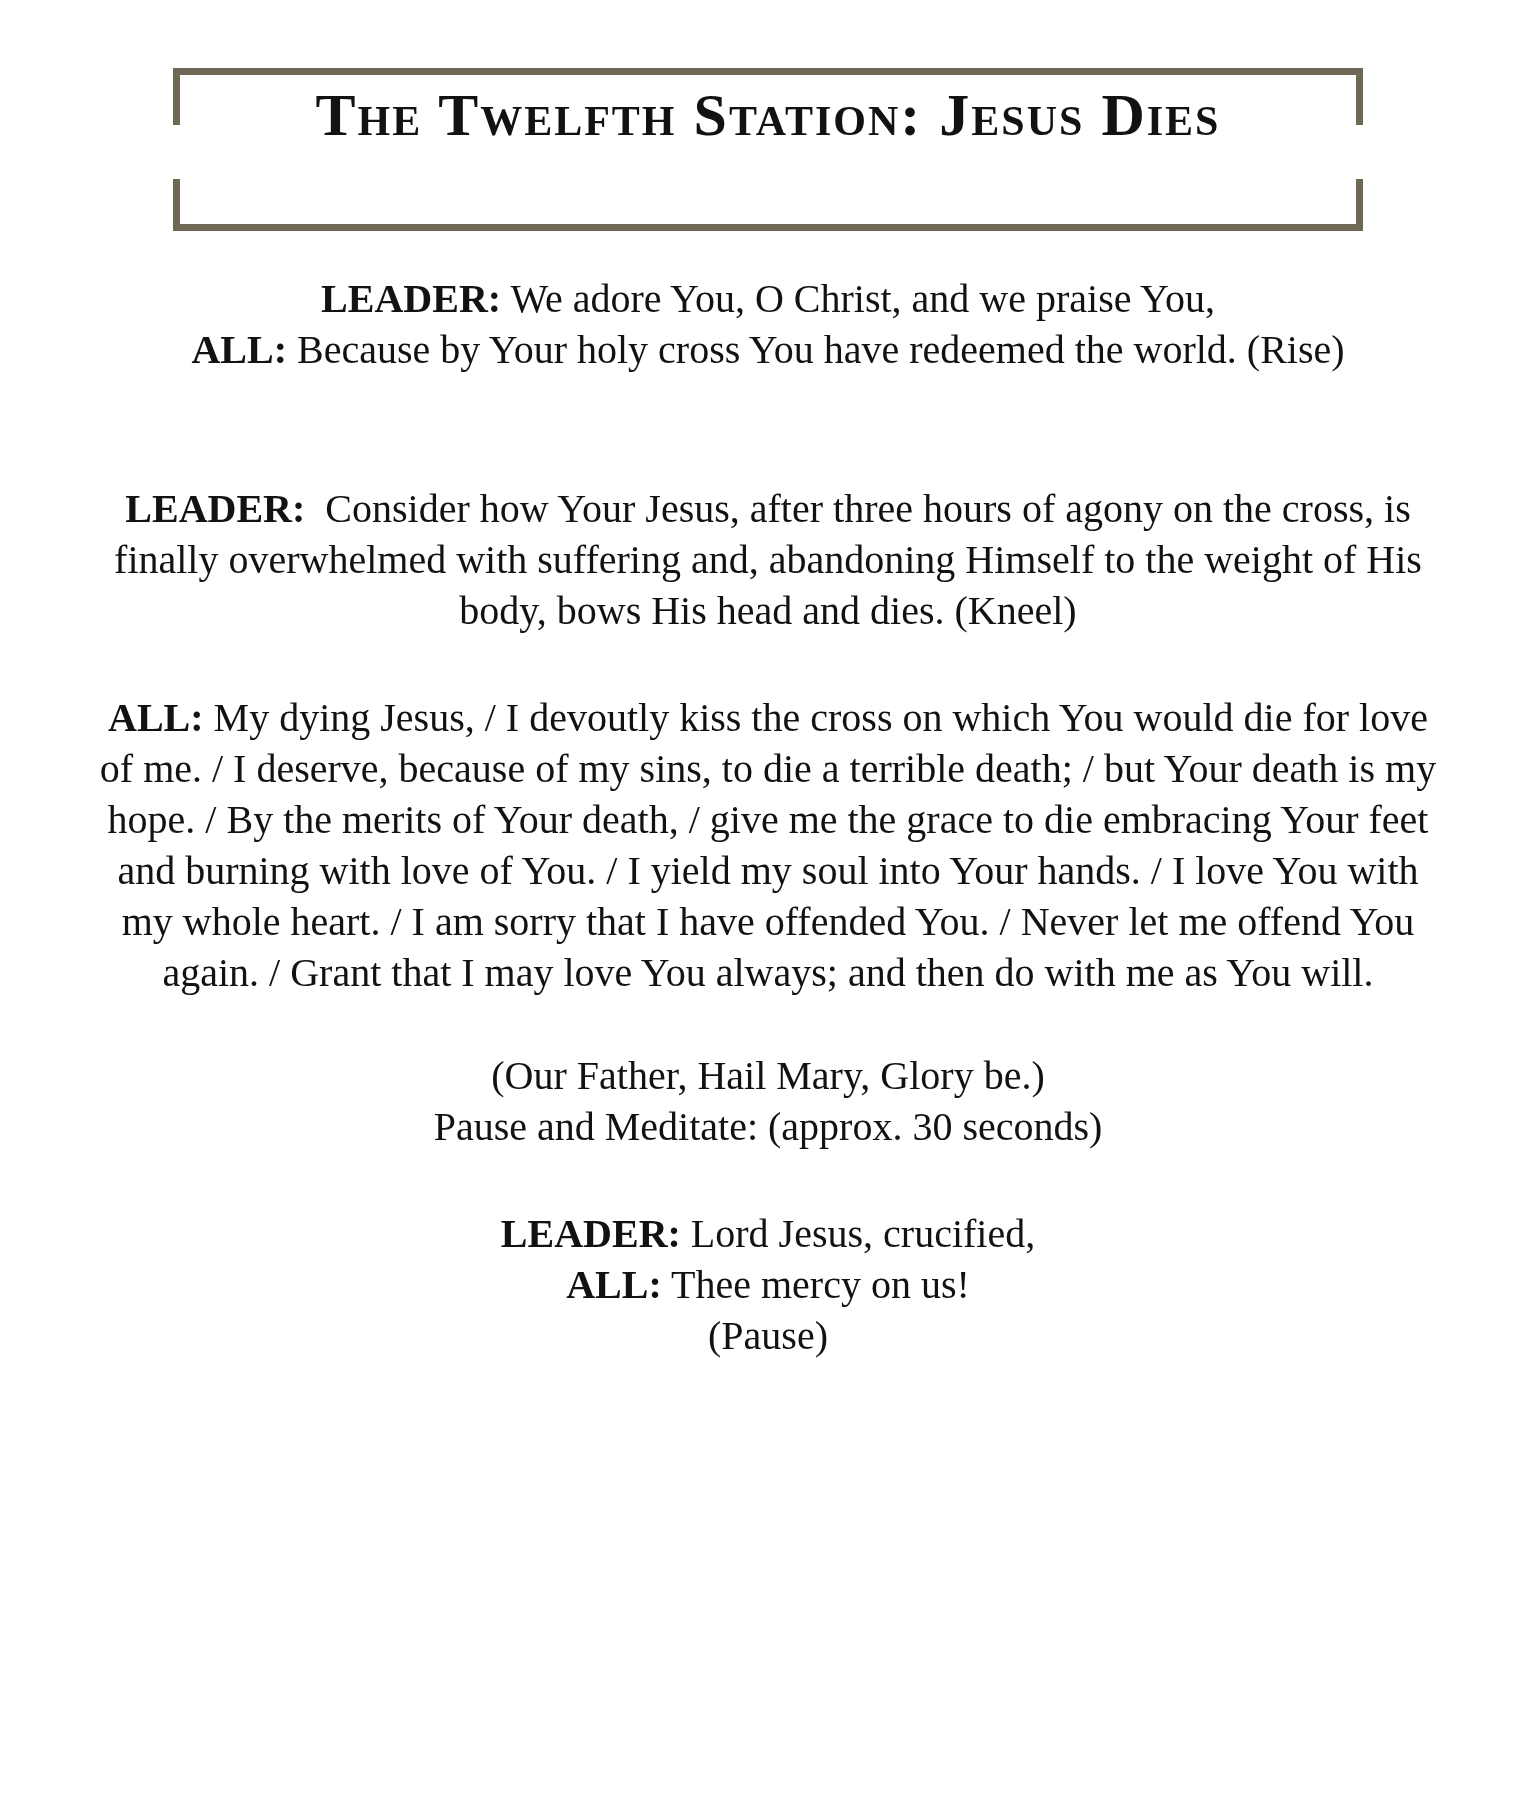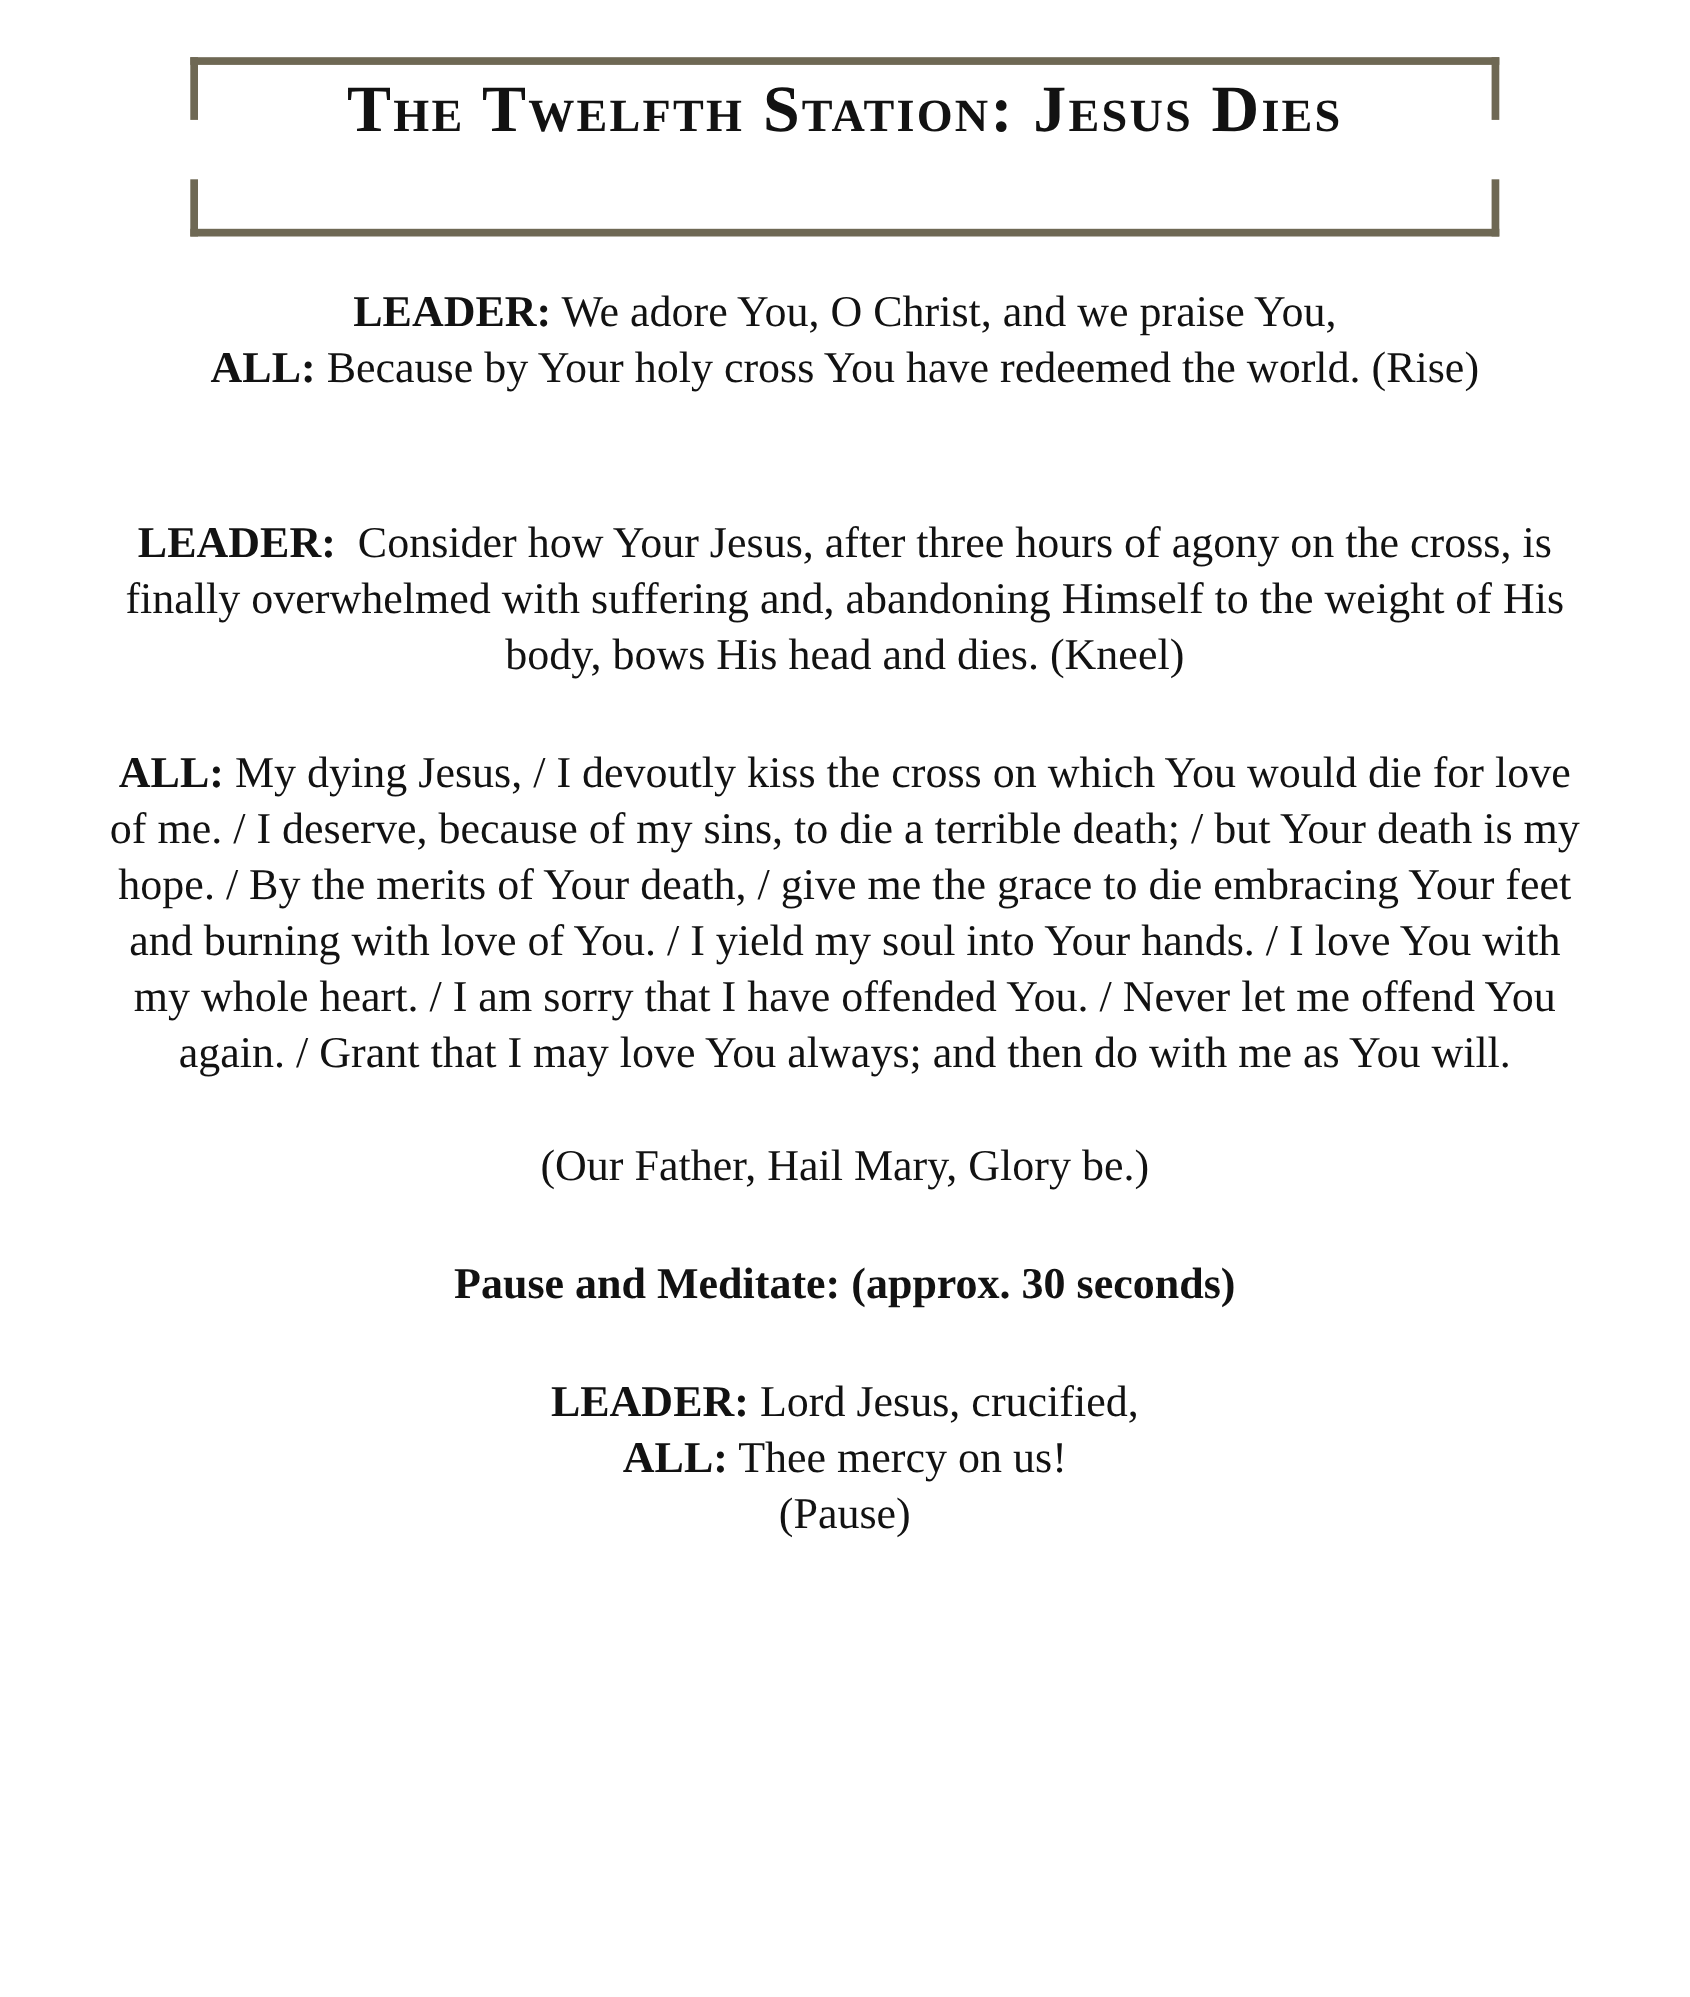--- a/index.html
+++ b/index.html
@@ -9,21 +9,21 @@
   }
   body {
     width: 1536px;
     height: 1815px;
     position: relative;
     font-family: "Liberation Serif", "DejaVu Serif", serif;
     color: #121212;
     overflow: hidden;
   }
   .doc {
-    padding-top: 52px;
+    padding-top: 68px;
   }
   
   .title-frame {
     position: relative;
     width: 1190px;
     height: 163px;
     margin: 0 auto;
     box-sizing: border-box;
   }
   .seg {
@@ -55,21 +55,21 @@
     margin: 0 auto;
     text-align: center;
     font-size: 40px;
     line-height: 51px;
   }
   .content p { margin: 0; }
   .block-opening   { margin-top: 42px; }
   .block-meditation{ margin-top: 108px; }
   .block-prayer    { margin-top: 56px; }
   .block-ourfather { margin-top: 52px; }
-  .block-pause     { margin-top: 56px; font-weight: 700; }
+  .block-pause     { font-weight: 400; }
   .block-response  { margin-top: 56px; }
   .block-hymn      { margin-top: 56px; }
   .speaker { font-weight: 700; }
   .hymn-heading { font-weight: 700; }
 </style>
 </head>
 <body style="background: rgb(255, 255, 255); color: rgb(18, 18, 18);">
 
 <div class="doc">
 

